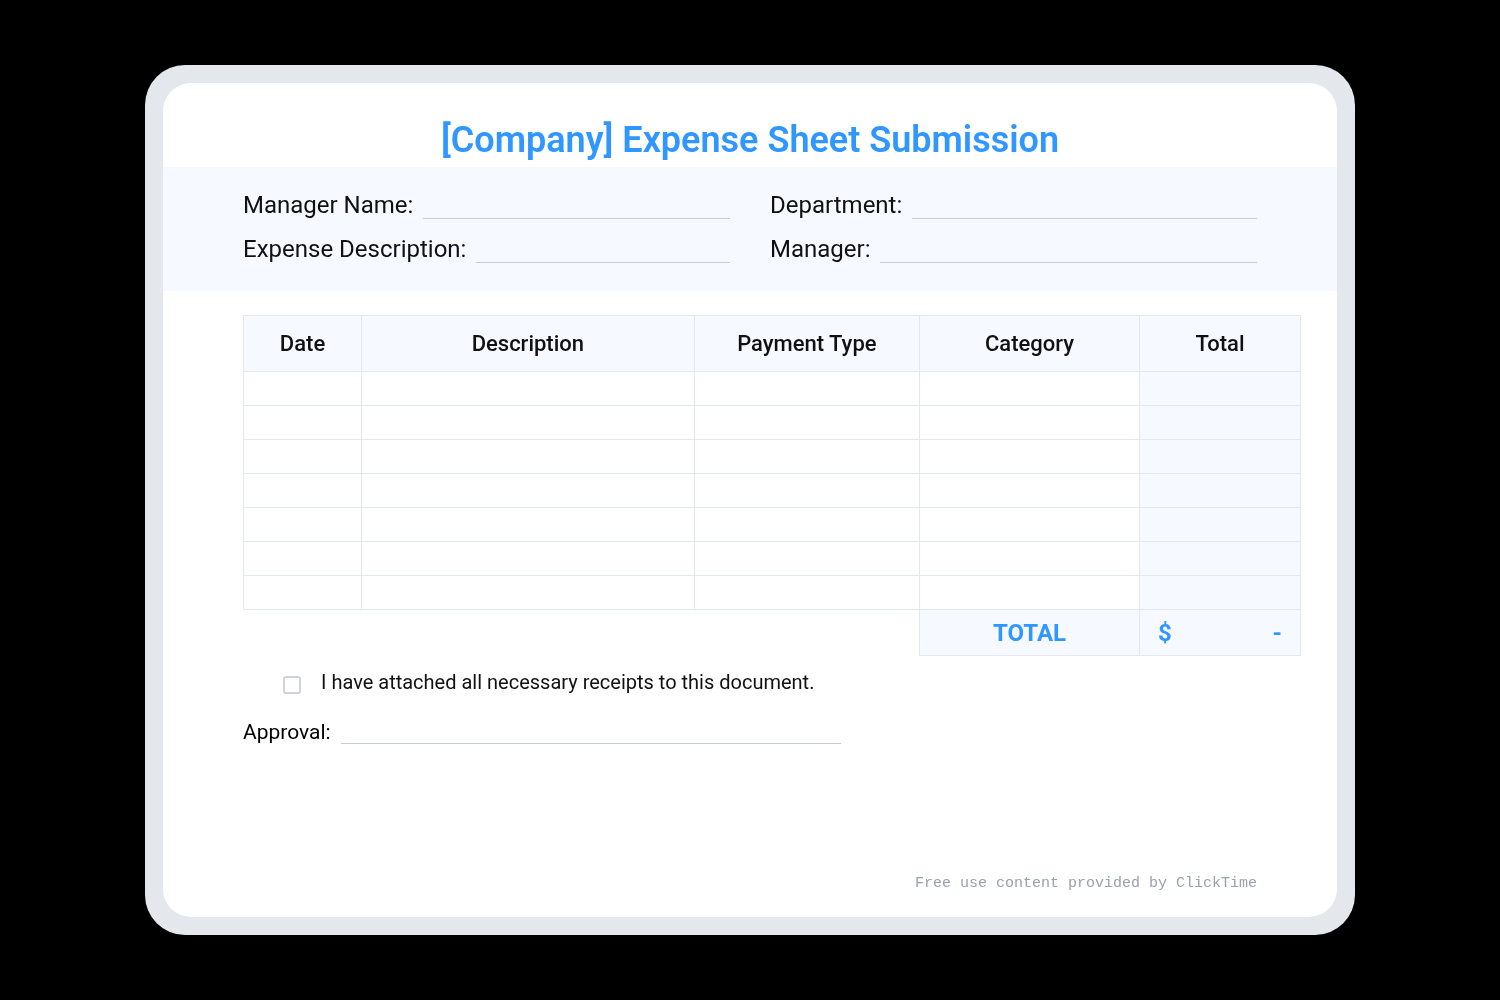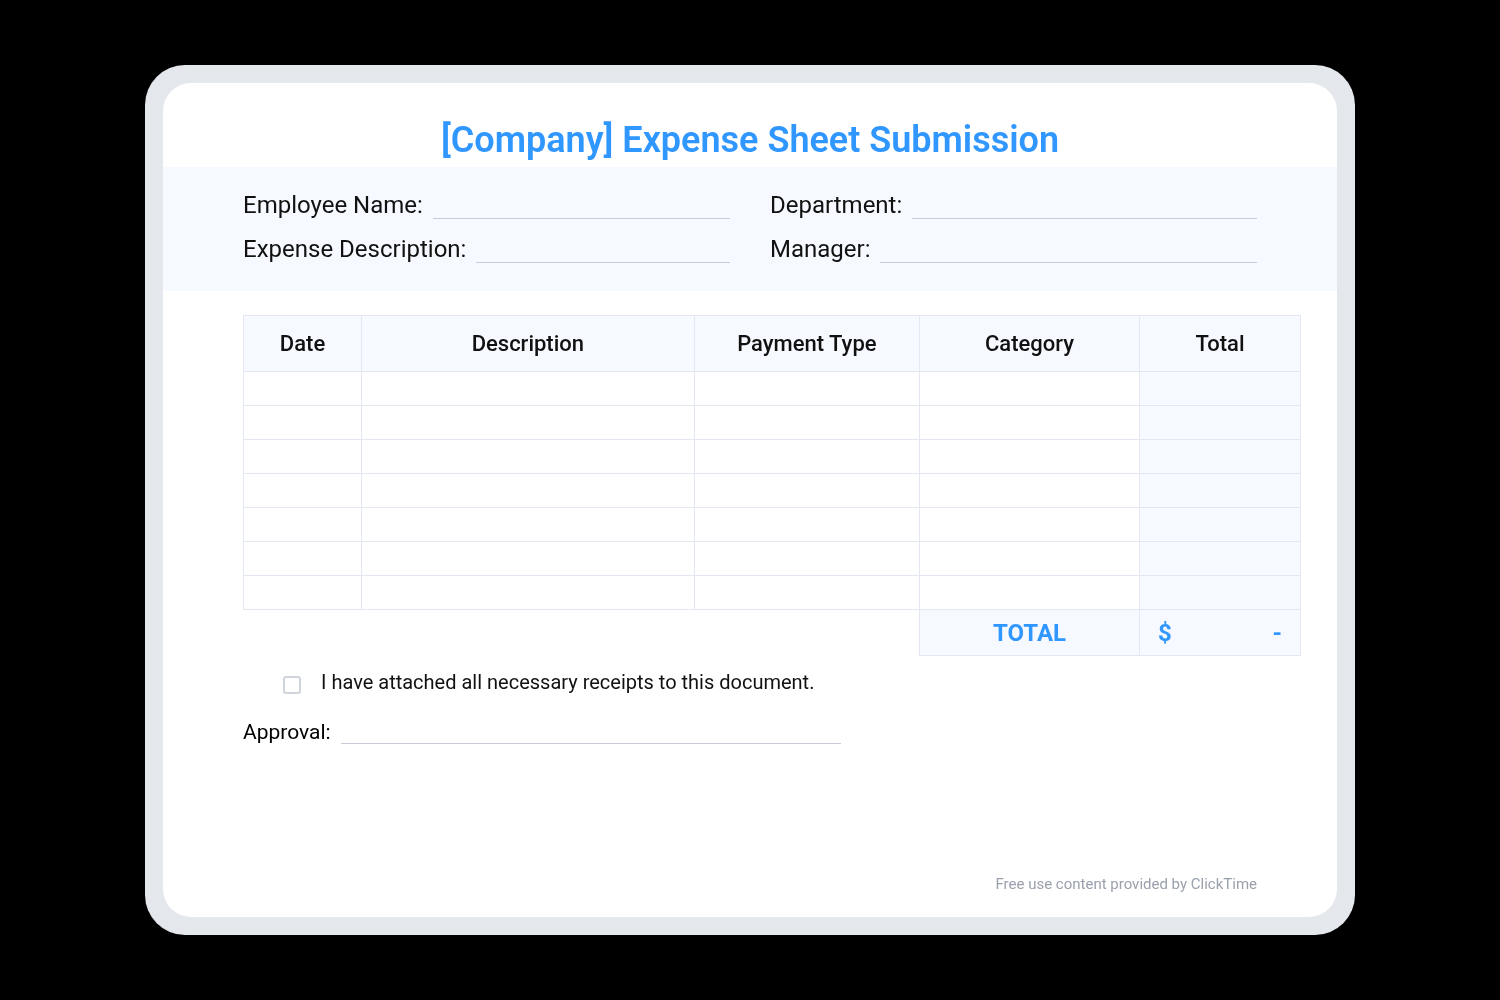--- a/index.html
+++ b/index.html
@@ -134,33 +134,34 @@
   }
   .brand svg { width: 34px; height: 34px; }
   .credits {
     position: absolute;
     right: 80px;
     bottom: 22px;
     text-align: right;
     color: #9aa1ad;
     font-size: 15px;
     line-height: 1.5;
+    font-family: Liberation Mono, monospace;
   }
 </style>
 </head>
 <body>
 
 <div class="frame">
   <div class="sheet">
 
     <h1 class="title">[Company] Expense Sheet Submission</h1>
 
     <div class="info-bar">
       <div class="info-field">
-        <span class="info-label">Employee Name:</span>
+        <span class="info-label">Manager Name:</span>
         <span class="info-line"></span>
       </div>
       <div class="info-field">
         <span class="info-label">Department:</span>
         <span class="info-line"></span>
       </div>
       <div class="info-field">
         <span class="info-label">Expense Description:</span>
         <span class="info-line"></span>
       </div>

